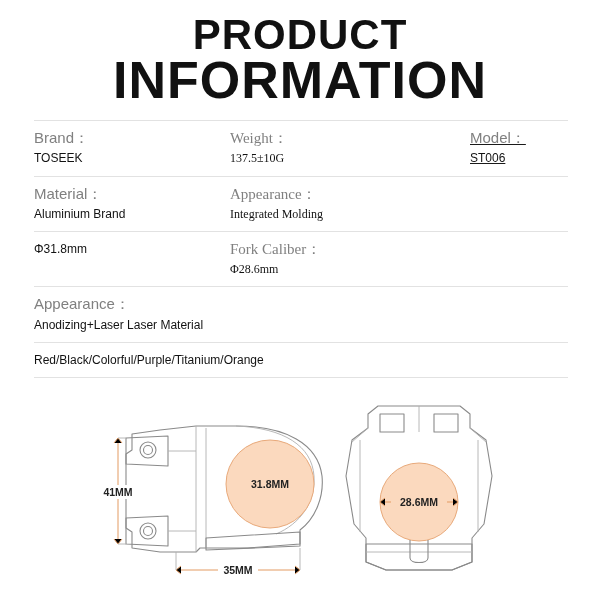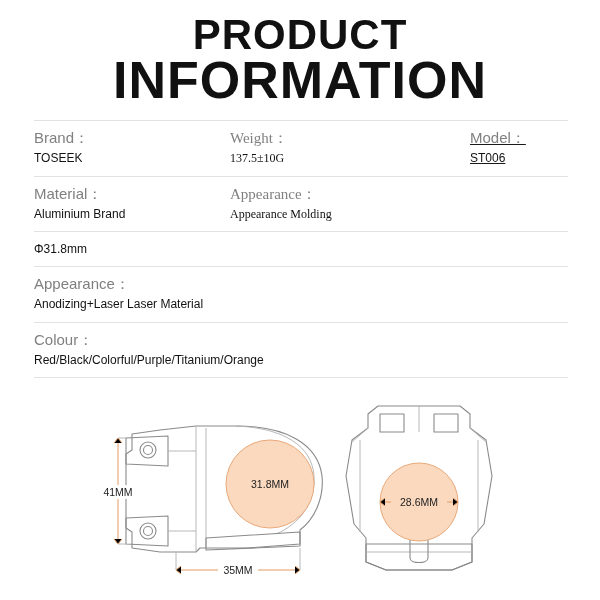--- a/index.html
+++ b/index.html
@@ -73,20 +73,21 @@
     white-space: nowrap;
   }
 
   
   .diagram {
     position: absolute;
     left: 0;
     top: 392px;
     width: 600px;
     height: 208px;
+    font-weight: bold;
   }
   .diagram svg { display: block; }
 
   .dim-text {
     font-family: "Liberation Sans", sans-serif;
     font-size: 10.5px;
     fill: #222222;
   }
   .bore-text {
     font-family: "Liberation Sans", sans-serif;
@@ -146,43 +147,46 @@
       </div>
     </div>
 
     <div class="spec-row">
       <div class="cell c1">
         <div class="lbl">Material：</div>
         <div class="val">Aluminium Brand</div>
       </div>
       <div class="cell c2">
         <div class="lbl">Appearance：</div>
-        <div class="val">Appearance Molding</div>
+        <div class="val">Integrated Molding</div>
       </div>
       <div class="cell c3">
       </div>
     </div>
 
     <div class="spec-row">
       <div class="cell c1">
         <div class="val">Φ31.8mm</div>
+      </div>
+      <div class="cell c2">
+        <div class="lbl">Fork Caliber：</div>
+        <div class="val">Φ28.6mm</div>
       </div>
       <div class="cell c3"></div>
     </div>
 
     <div class="spec-row">
       <div class="cell cell-full">
         <div class="lbl">Appearance：</div>
         <div class="val">Anodizing+Laser Laser Material</div>
       </div>
     </div>
 
     <div class="spec-row">
       <div class="cell cell-full">
-        <div class="lbl">Colour：</div>
         <div class="val">Red/Black/Colorful/Purple/Titanium/Orange</div>
       </div>
     </div>
 
   </div>
 
   <div class="diagram">
     <svg width="600" height="208" viewBox="0 0 600 208" xmlns="http://www.w3.org/2000/svg">
 
       <g>

